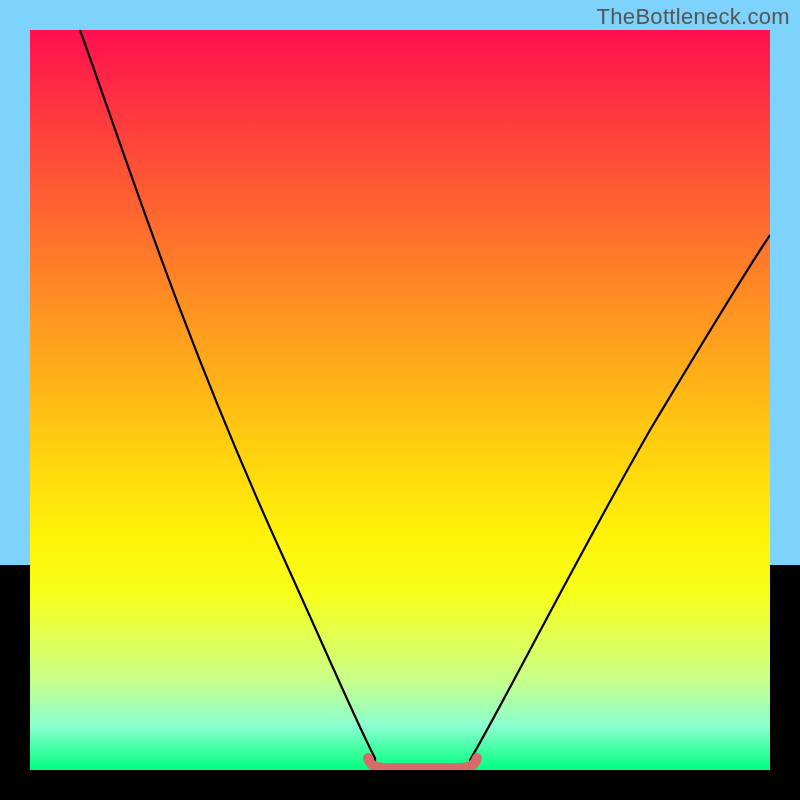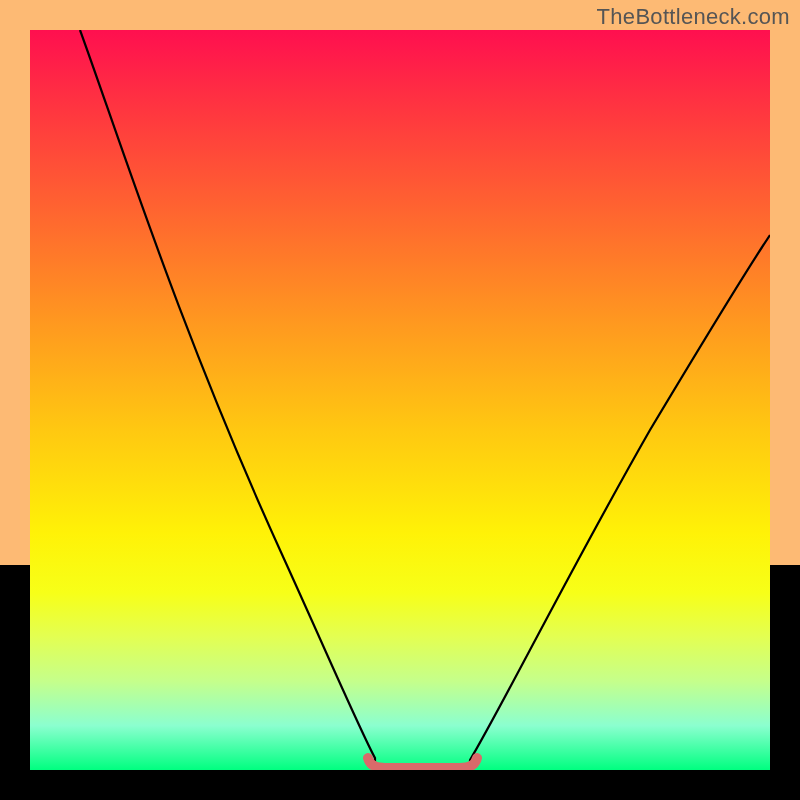--- a/index.html
+++ b/index.html
@@ -8,21 +8,21 @@
     width: 800px;
     height: 800px;
     overflow: hidden;
     background: #000;
     font-family: Arial, Helvetica, sans-serif;
   }
   .frame {
     position: relative;
     width: 800px;
     height: 565px;
-    background: #fdba74;
+    background: #7dd3fc;
   }
   .plot-area {
     position: absolute;
     left: 30px;
     top: 30px;
     width: 740px;
     height: 740px;
     overflow: hidden;
   }
   .gradient-bg {

